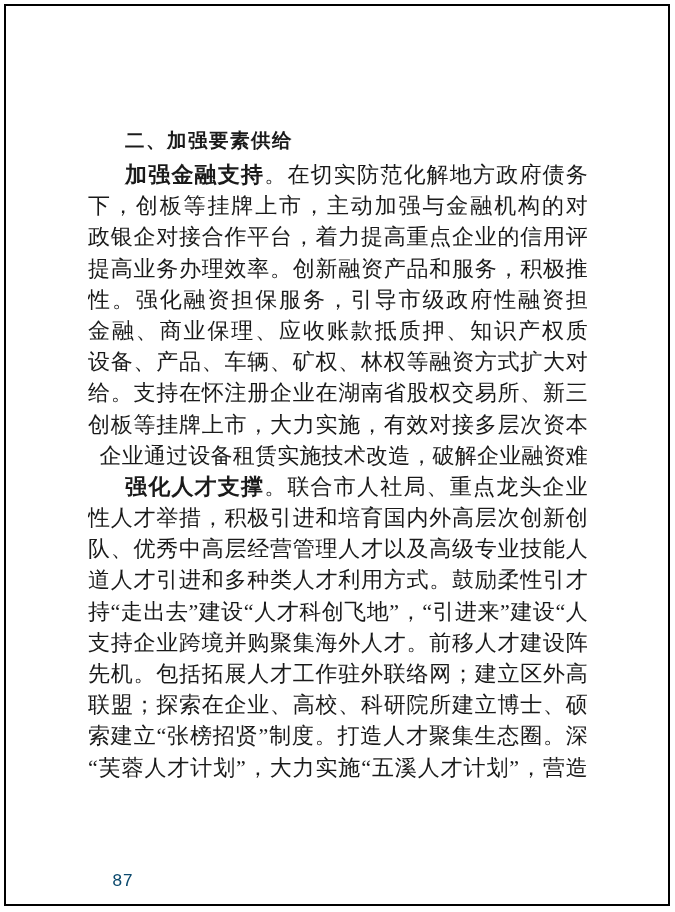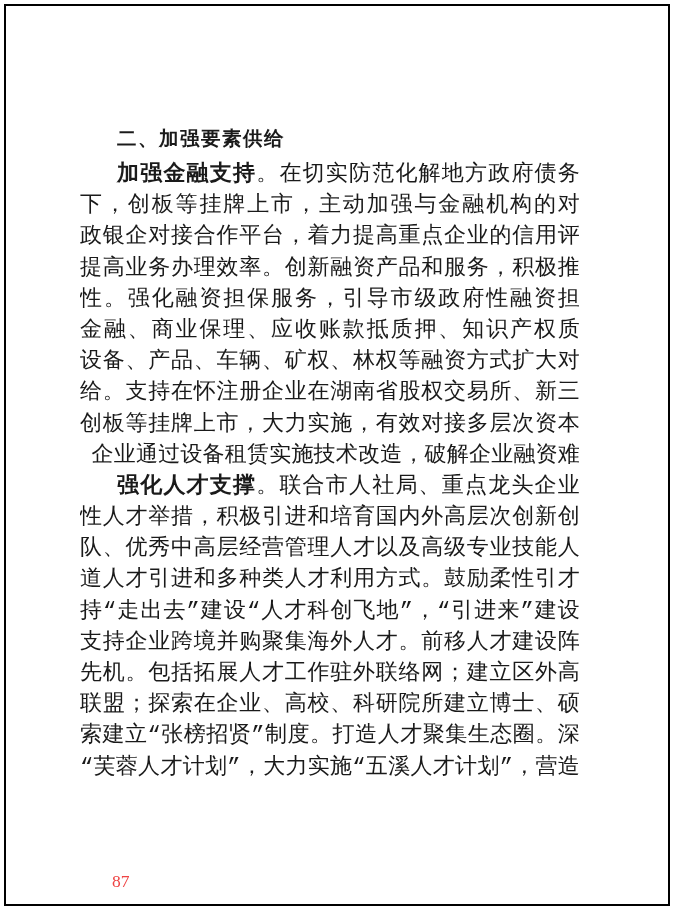--- a/index.html
+++ b/index.html
@@ -27,24 +27,23 @@
     left: 4px;
     top: 4px;
     width: 666px;
     height: 902px;
     border: 2px solid #000000;
     box-sizing: border-box;
     pointer-events: none;
   }
   .content {
     position: absolute;
-    left: 80px;
+    left: 88px;
     top: 124px;
     width: 500px;
-    font-family: Liberation Mono, monospace;
   }
   .line {
     font-size: 22px;
     line-height: 31.2px;
     height: 31.2px;
     text-align: justify;
     text-align-last: justify;
     overflow: hidden;
     letter-spacing: 0.2px;
   }
@@ -66,21 +65,22 @@
     text-align: left;
     text-align-last: left;
     letter-spacing: 1.5px;
   }
   .page-number {
     position: absolute;
     left: 112px;
     top: 869px;
     font-size: 17.5px;
     line-height: 24px;
-    color: #ef4444;
+    color: #0c4a6e;
+    font-family: Liberation Mono, monospace;
   }
 </style>
 </head>
 <body>
 
 <div class="page">
   <div class="page-border"></div>
   <div class="content">
       <div class="line heading-line indent noj"><span class="bold">二、加强要素供给</span></div>
       <div class="line indent"><span class="bold">加强金融支持</span><span>。在切实防范化解地方政府债务风险的前提</span></div>

